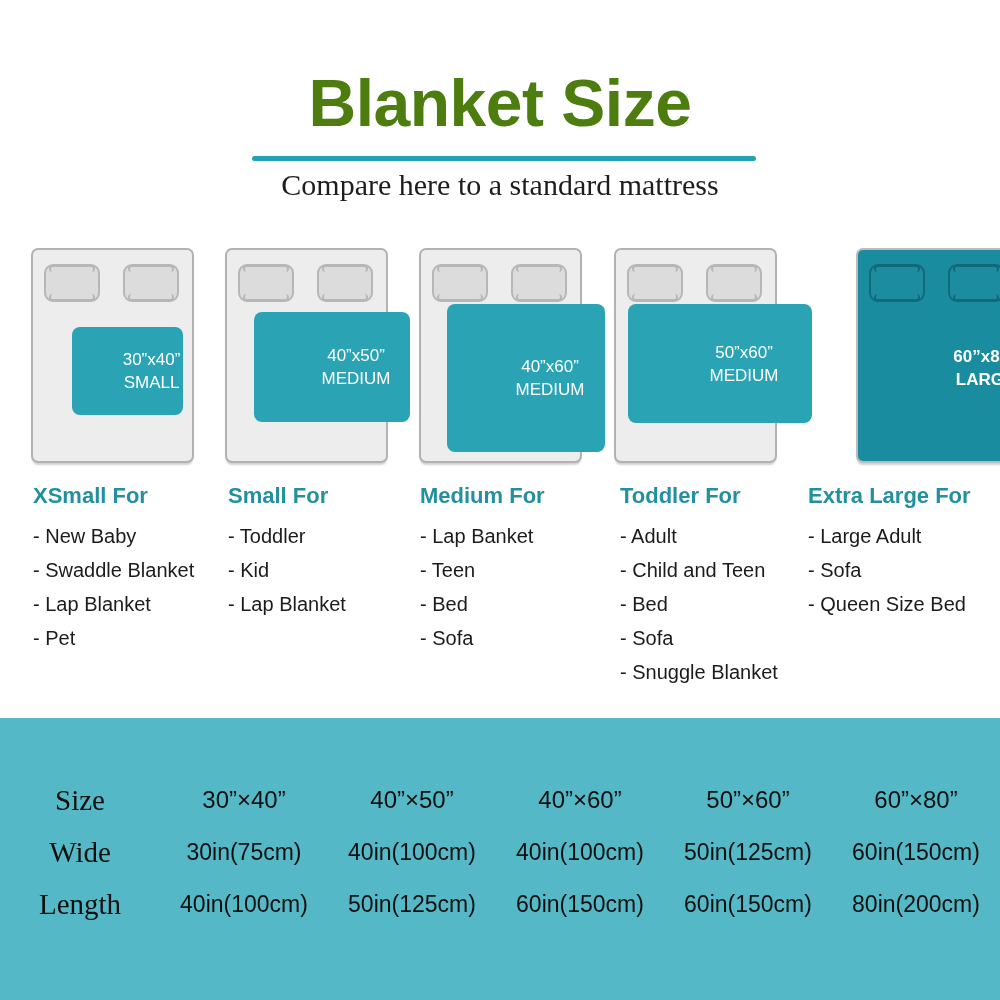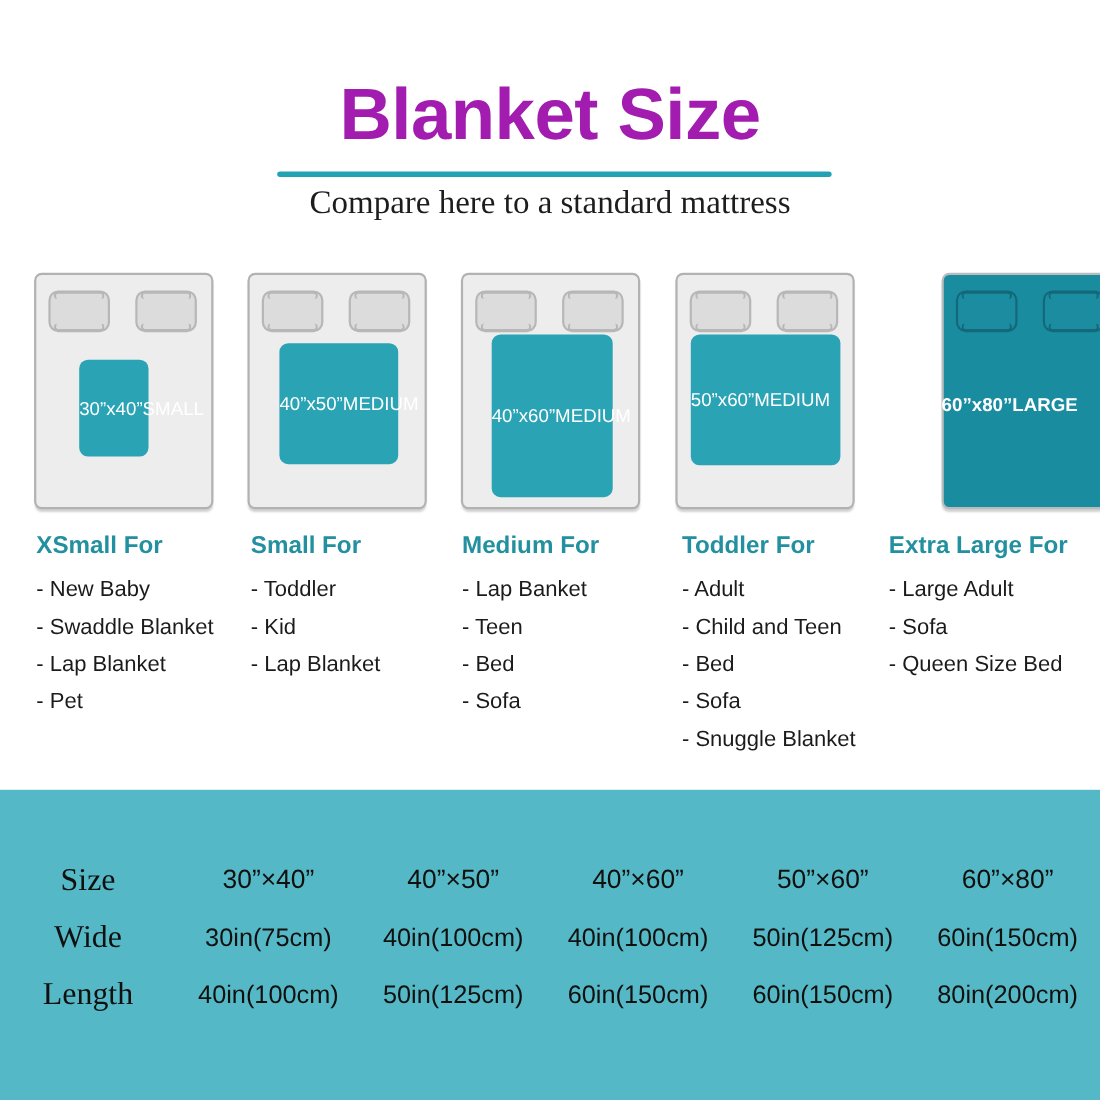--- a/index.html
+++ b/index.html
@@ -27,21 +27,21 @@
     position: absolute;
     left: 0;
     top: 66px;
     width: 1000px;
     text-align: center;
     font-family: "Liberation Sans", sans-serif;
     font-weight: bold;
     font-size: 66px;
     line-height: 74px;
     letter-spacing: -0.5px;
-    color: #a21caf;
+    color: #4d7c0f;
   }
   #title-rule {
     position: absolute;
     left: 252px;
     top: 156px;
     width: 504px;
     height: 5px;
     background: #23a2b4;
     border-radius: 3px;
   }
@@ -121,22 +121,24 @@
   .blanket {
     position: absolute;
     background: #2aa3b5;
     border-radius: 8px;
     color: #ffffff;
     text-align: center;
     font-family: "Liberation Sans", sans-serif;
     font-size: 17px;
     line-height: 23px;
     display: flex;
-    flex-direction: row;
+    flex-direction: column;
     align-items: center;
+    justify-content: center;
+    padding-left: 48px;
   }
   .blanket.overlay-label {
     background: transparent;
   }
   .blanket .dim { display: block; }
   .blanket .cat { display: block; }
 
   
   #columns {
     position: absolute;

